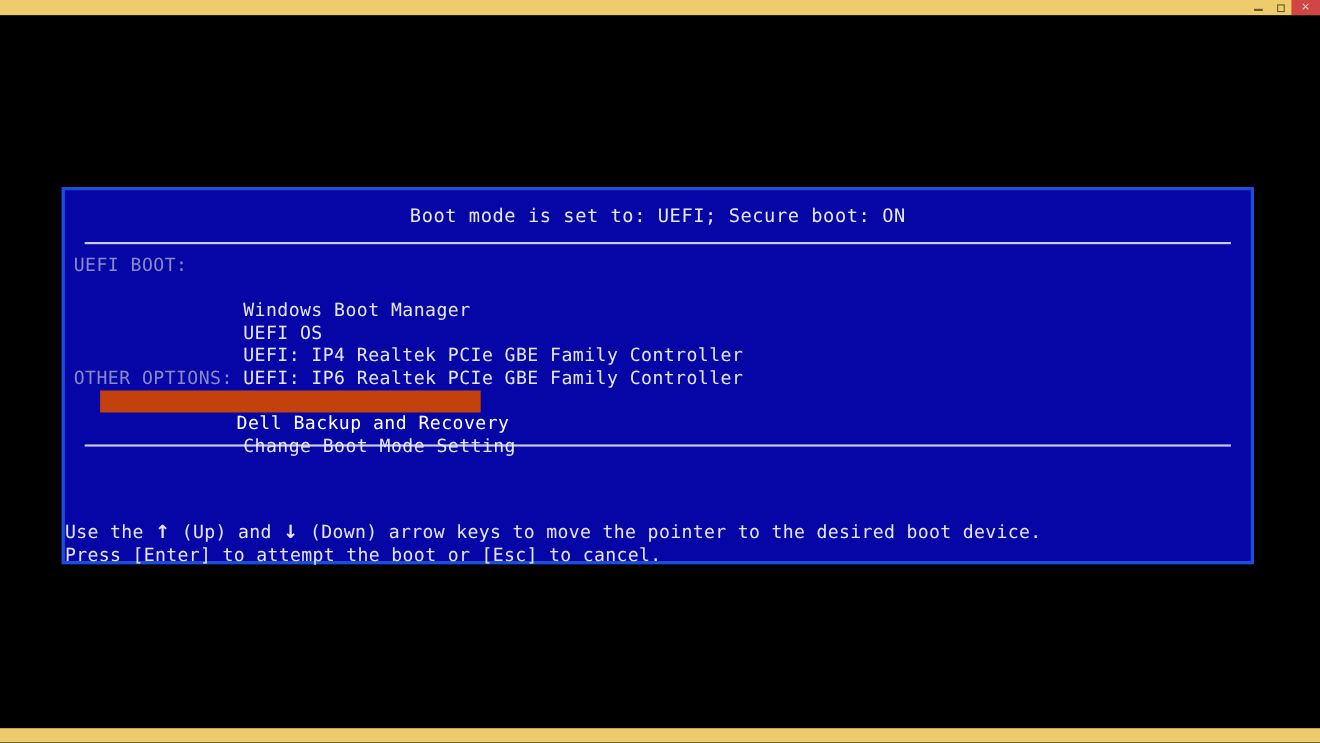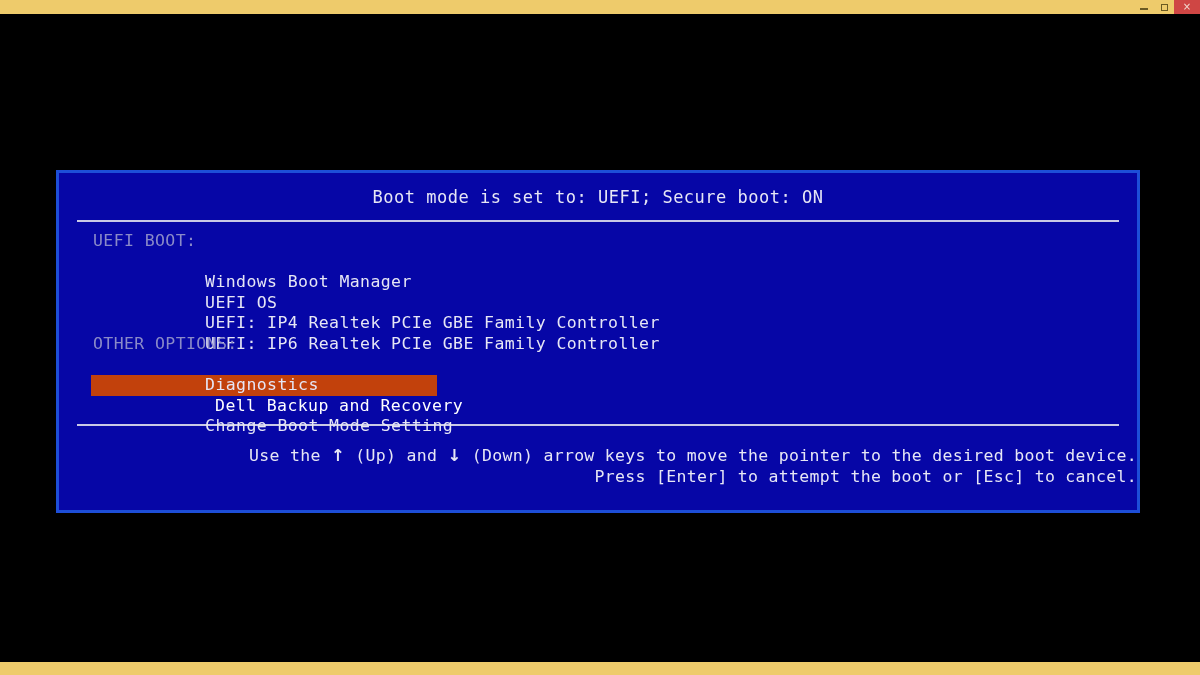--- a/index.html
+++ b/index.html
@@ -107,29 +107,29 @@
   }
 
   .dlg-body {
     padding: 9px 0 8px 0;
   }
 
   .section-head {
     color: #8a8ac8;
     font-size: 16.5px;
     line-height: 20.6px;
-    padding-left: 34px;
+    padding-left: 8px;
     white-space: pre;
     letter-spacing: 0.4px;
   }
 
   .boot-row {
     line-height: 20.6px;
     height: 20.6px;
-    padding-left: 22px;
+    padding-left: 38px;
     white-space: pre;
     display: block;
   }
   .boot-row .label {
     color: #e6e6f5;
     font-size: 16.5px;
     letter-spacing: 0.4px;
     padding-left: 47px;
     display: inline-block;
   }
@@ -138,21 +138,22 @@
     width: 346px;
     margin-left: 32px;
     padding-left: 0;
   }
   .boot-row.selected .label {
     color: #ffffff;
   }
 
   .dlg-footer {
     padding-top: 19px;
-    text-align: right;
+    text-align: left;
+    margin-top: 48px;
   }
   .footer-line {
     color: #e6e6f5;
     font-size: 16.5px;
     line-height: 21px;
     white-space: pre;
     letter-spacing: 0.3px;
   }
   .arrow {
     font-family: "DejaVu Sans", sans-serif;
@@ -196,23 +197,20 @@
       </div>
       <div class="boot-row">
         <span class="label">UEFI: IP4 Realtek PCIe GBE Family Controller</span>
       </div>
       <div class="boot-row">
         <span class="label">UEFI: IP6 Realtek PCIe GBE Family Controller</span>
       </div>
 
       <div class="section-head">OTHER OPTIONS:</div>
 
-      <div class="boot-row">
-        <span class="label">Diagnostics</span>
-      </div>
       <div class="boot-row selected">
         <span class="label">Dell Backup and Recovery</span>
       </div>
       <div class="boot-row">
         <span class="label">Change Boot Mode Setting</span>
       </div>
 
     </div>
 
     <div class="rule"></div>

